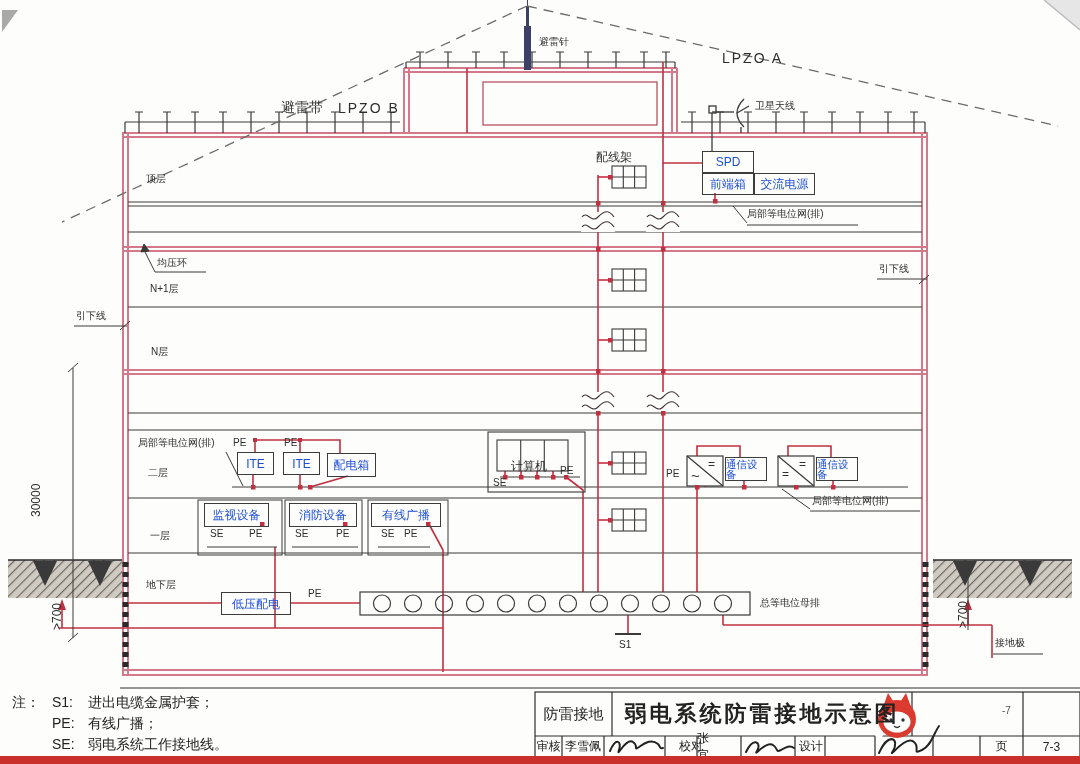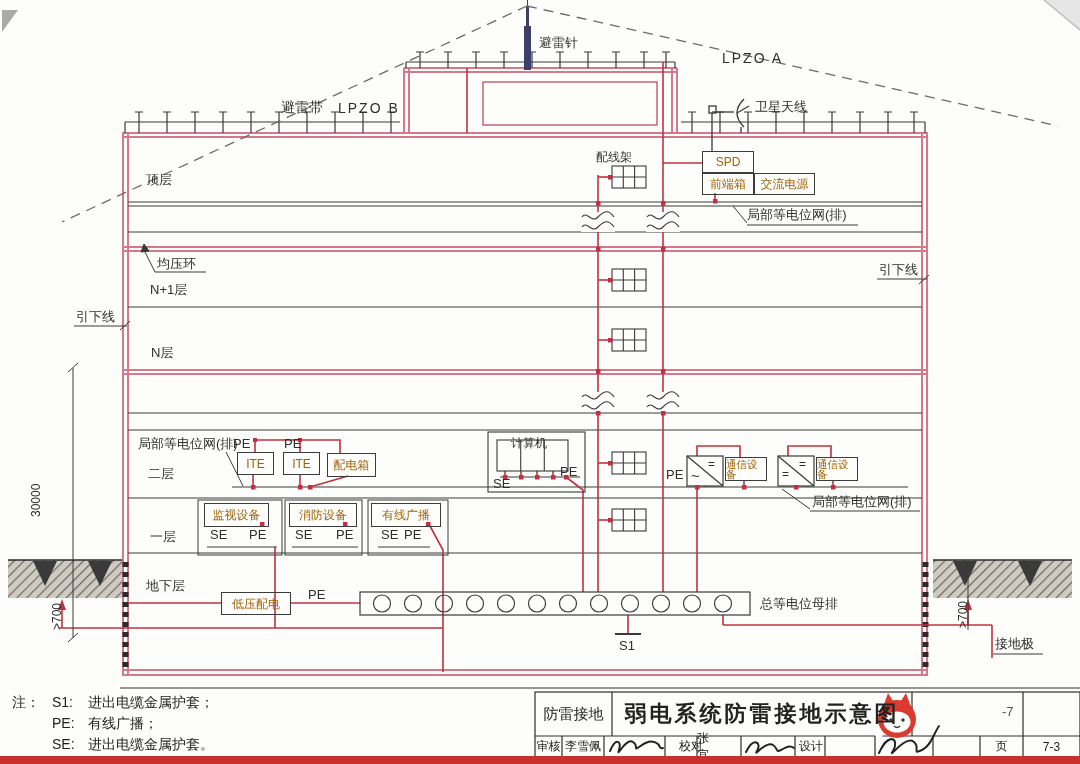--- a/index.html
+++ b/index.html
@@ -1,22 +1,22 @@
 <!DOCTYPE html>
 <html><head>
 <meta charset="utf-8">
 <style>
   html,body{margin:0;padding:0;background:#e9e9e9;}
   .canvas{position:relative;width:1080px;height:764px;background:#fdfdfb;overflow:hidden;
           font-family:"Liberation Sans","DejaVu Sans",sans-serif;outline:1px solid #c9c9c9;}
   svg.lines{position:absolute;left:0;top:0;z-index:1;}
-  .lb{position:absolute;z-index:3;color:#2e2e2e;white-space:nowrap;font-size:13px;line-height:1.1;}
+  .lb{position:absolute;z-index:3;color:#2e2e2e;white-space:nowrap;font-size:10px;line-height:1.1;}
   .rot{transform:rotate(-90deg);transform-origin:0 0;}
   .box{position:absolute;z-index:3;border:1.3px solid #3c3c3c;display:flex;align-items:center;
-       justify-content:center;font-size:12px;color:#a16207;line-height:1;background:transparent;}
+       justify-content:center;font-size:12px;color:#1d4ed8;line-height:1;background:transparent;}
   .cell{position:absolute;z-index:3;display:flex;align-items:center;justify-content:center;color:#222;}
   .note-line{position:absolute;z-index:3;font-size:14px;color:#222;}
   .note-key{display:inline-block;width:36px;}
   .wm-text{position:absolute;z-index:6;font-size:31px;font-weight:bold;color:#8f8f8f;
            text-shadow:1px 1px 0 #fff,-1px -1px 0 #fff;letter-spacing:2px;}
   .banner{position:absolute;left:0;top:756px;width:1080px;height:8px;background:#c9302c;z-index:4;}
   .fs14{font-size:14px;}.fs12{font-size:12px;}.fs11{font-size:10.5px;}.fs15{font-size:15px;}
 </style>
 </head>
 <body>
@@ -375,21 +375,21 @@
 <div class="lb" style="left:150px;top:283px">N+1层</div>
 <div class="lb" style="left:76px;top:310px">引下线</div>
 <div class="lb" style="left:879px;top:263px">引下线</div>
 <div class="lb" style="left:151px;top:346px">N层</div>
 <div class="lb fs12 rot" style="left:30px;top:517px">30000</div>
 
 <div class="lb" style="left:138px;top:437px">局部等电位网(排)</div>
 <div class="lb" style="left:233px;top:437px">PE</div>
 <div class="lb" style="left:284px;top:437px">PE</div>
 <div class="lb" style="left:148px;top:467px">二层</div>
-<div class="lb fs12" style="left:511px;top:437px">计算机</div>
+<div class="lb fs12" style="left:511px;top:460px">计算机</div>
 <div class="lb" style="left:493px;top:477px">SE</div>
 <div class="lb" style="left:560px;top:465px">PE</div>
 <div class="lb" style="left:666px;top:468px">PE</div>
 <div class="lb fs15" style="left:691px;top:468px">~</div>
 <div class="lb fs12" style="left:708px;top:458px">=</div>
 <div class="lb fs12" style="left:782px;top:468px">=</div>
 <div class="lb fs12" style="left:799px;top:458px">=</div>
 <div class="lb" style="left:812px;top:495px">局部等电位网(排)</div>
 
 <div class="lb" style="left:210px;top:528px">SE</div>
@@ -417,21 +417,21 @@
 <div class="box fs11" style="left:725px;top:457px;width:40px;height:22px">通信设备</div>
 <div class="box fs11" style="left:816px;top:457px;width:40px;height:22px">通信设备</div>
 <div class="box" style="left:204px;top:503px;width:63px;height:22px">监视设备</div>
 <div class="box" style="left:289px;top:503px;width:66px;height:22px">消防设备</div>
 <div class="box" style="left:371px;top:503px;width:68px;height:22px">有线广播</div>
 <div class="box" style="left:221px;top:592px;width:68px;height:21px">低压配电</div>
 
 <div class="note-line" style="left:12px;top:694px">注：</div>
 <div class="note-line" style="left:52px;top:694px"><span class="note-key">S1:</span><span>进出电缆金属护套；</span></div>
 <div class="note-line" style="left:52px;top:715px"><span class="note-key">PE:</span><span>有线广播；</span></div>
-<div class="note-line" style="left:52px;top:736px"><span class="note-key">SE:</span><span>进出电缆金属护套。</span></div>
+<div class="note-line" style="left:52px;top:736px"><span class="note-key">SE:</span><span>弱电系统工作接地线。</span></div>
 
 <div class="cell fs15" style="left:535px;top:692px;width:77px;height:44px">防雷接地</div>
 <div class="cell" style="left:612px;top:692px;width:300px;height:44px;font-size:22px;font-weight:600;letter-spacing:3px">弱电系统防雷接地示意图</div>
 <div class="lb" style="left:1002px;top:705px;color:#555">-7</div>
 <div class="cell fs12" style="left:535px;top:736px;width:27px;height:21px">审核</div>
 <div class="cell fs12" style="left:562px;top:736px;width:42px;height:21px">李雪佩</div>
 <div class="cell fs12" style="left:665px;top:736px;width:52px;height:21px">校对</div>
 <div class="cell fs12" style="left:697px;top:736px;width:28px;height:21px;letter-spacing:4px">张宜</div>
 <div class="cell fs12" style="left:795px;top:736px;width:32px;height:21px">设计</div>
 <div class="cell fs12" style="left:825px;top:778px;width:50px;height:21px;letter-spacing:4px">丹兰</div>

